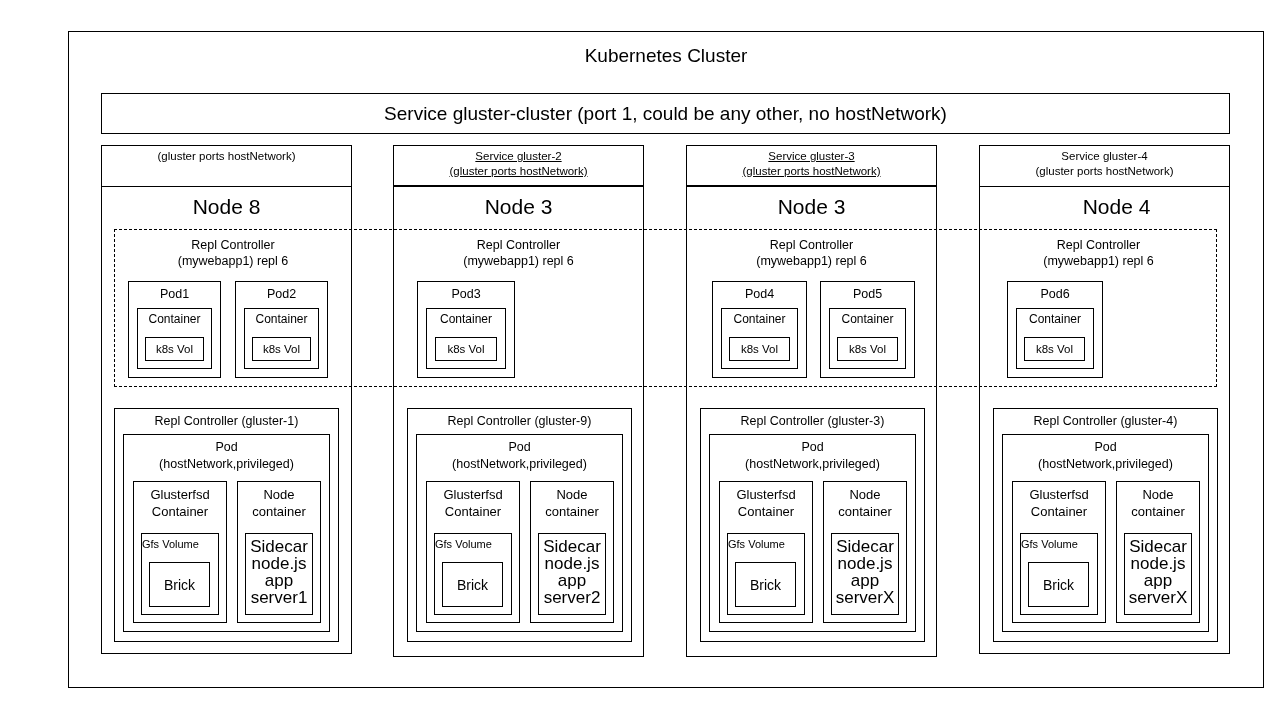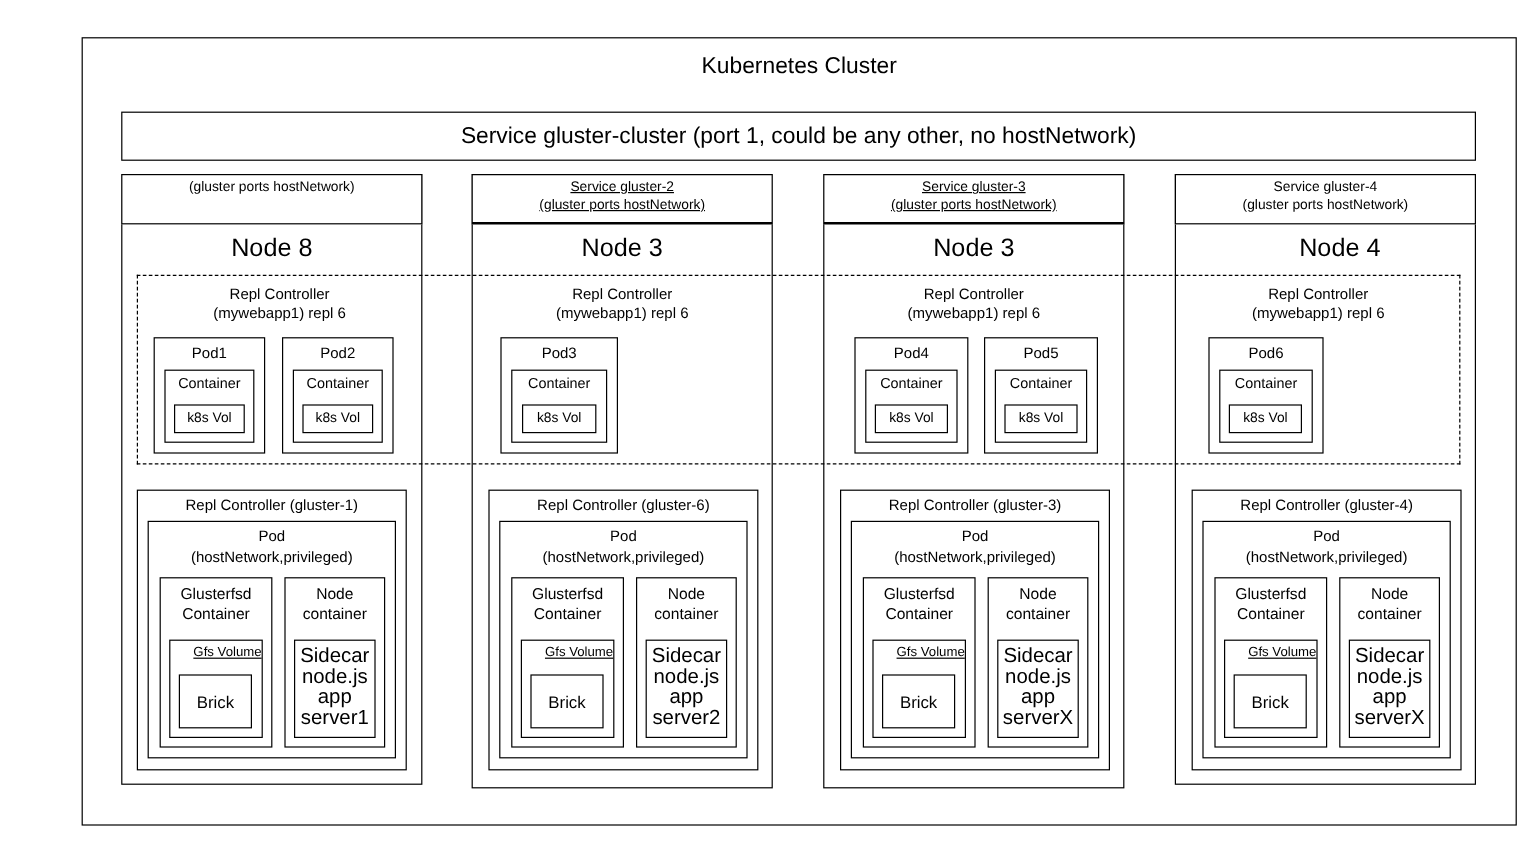--- a/index.html
+++ b/index.html
@@ -162,24 +162,23 @@
     right: 0;
     text-align: center;
     font-size: 13px;
     line-height: 17px;
   }
   .gfsvol-label {
     position: absolute;
     top: 3px;
     left: 0;
     right: 0;
-    text-align: right;
+    text-align: left;
     font-size: 11px;
     line-height: 14px;
-    text-decoration: underline;
   }
   .brick-label {
     font-size: 14px;
   }
   .sidecar-label {
     position: absolute;
     left: 0;
     right: 0;
     top: 4px;
     text-align: center;
@@ -319,21 +318,21 @@
   <div class="box" style="left:211px; top:533px; width:68px; height:82px;">
     <div class="sidecar-label">
       <div>Sidecar</div>
       <div>node.js</div>
       <div>app</div>
       <div>server1</div>
     </div>
   </div>
 
   <div class="box" style="left:373px; top:408px; width:225px; height:234px;">
-    <div class="gluster-rc-label">Repl Controller (gluster-6)</div>
+    <div class="gluster-rc-label">Repl Controller (gluster-9)</div>
   </div>
   <div class="box" style="left:382px; top:434px; width:207px; height:198px;">
     <div class="gluster-pod-label">
       <div>Pod</div>
       <div>(hostNetwork,privileged)</div>
     </div>
   </div>
   <div class="box" style="left:392px; top:481px; width:94px; height:142px;">
     <div class="gfsd-label">
       <div>Glusterfsd</div>

